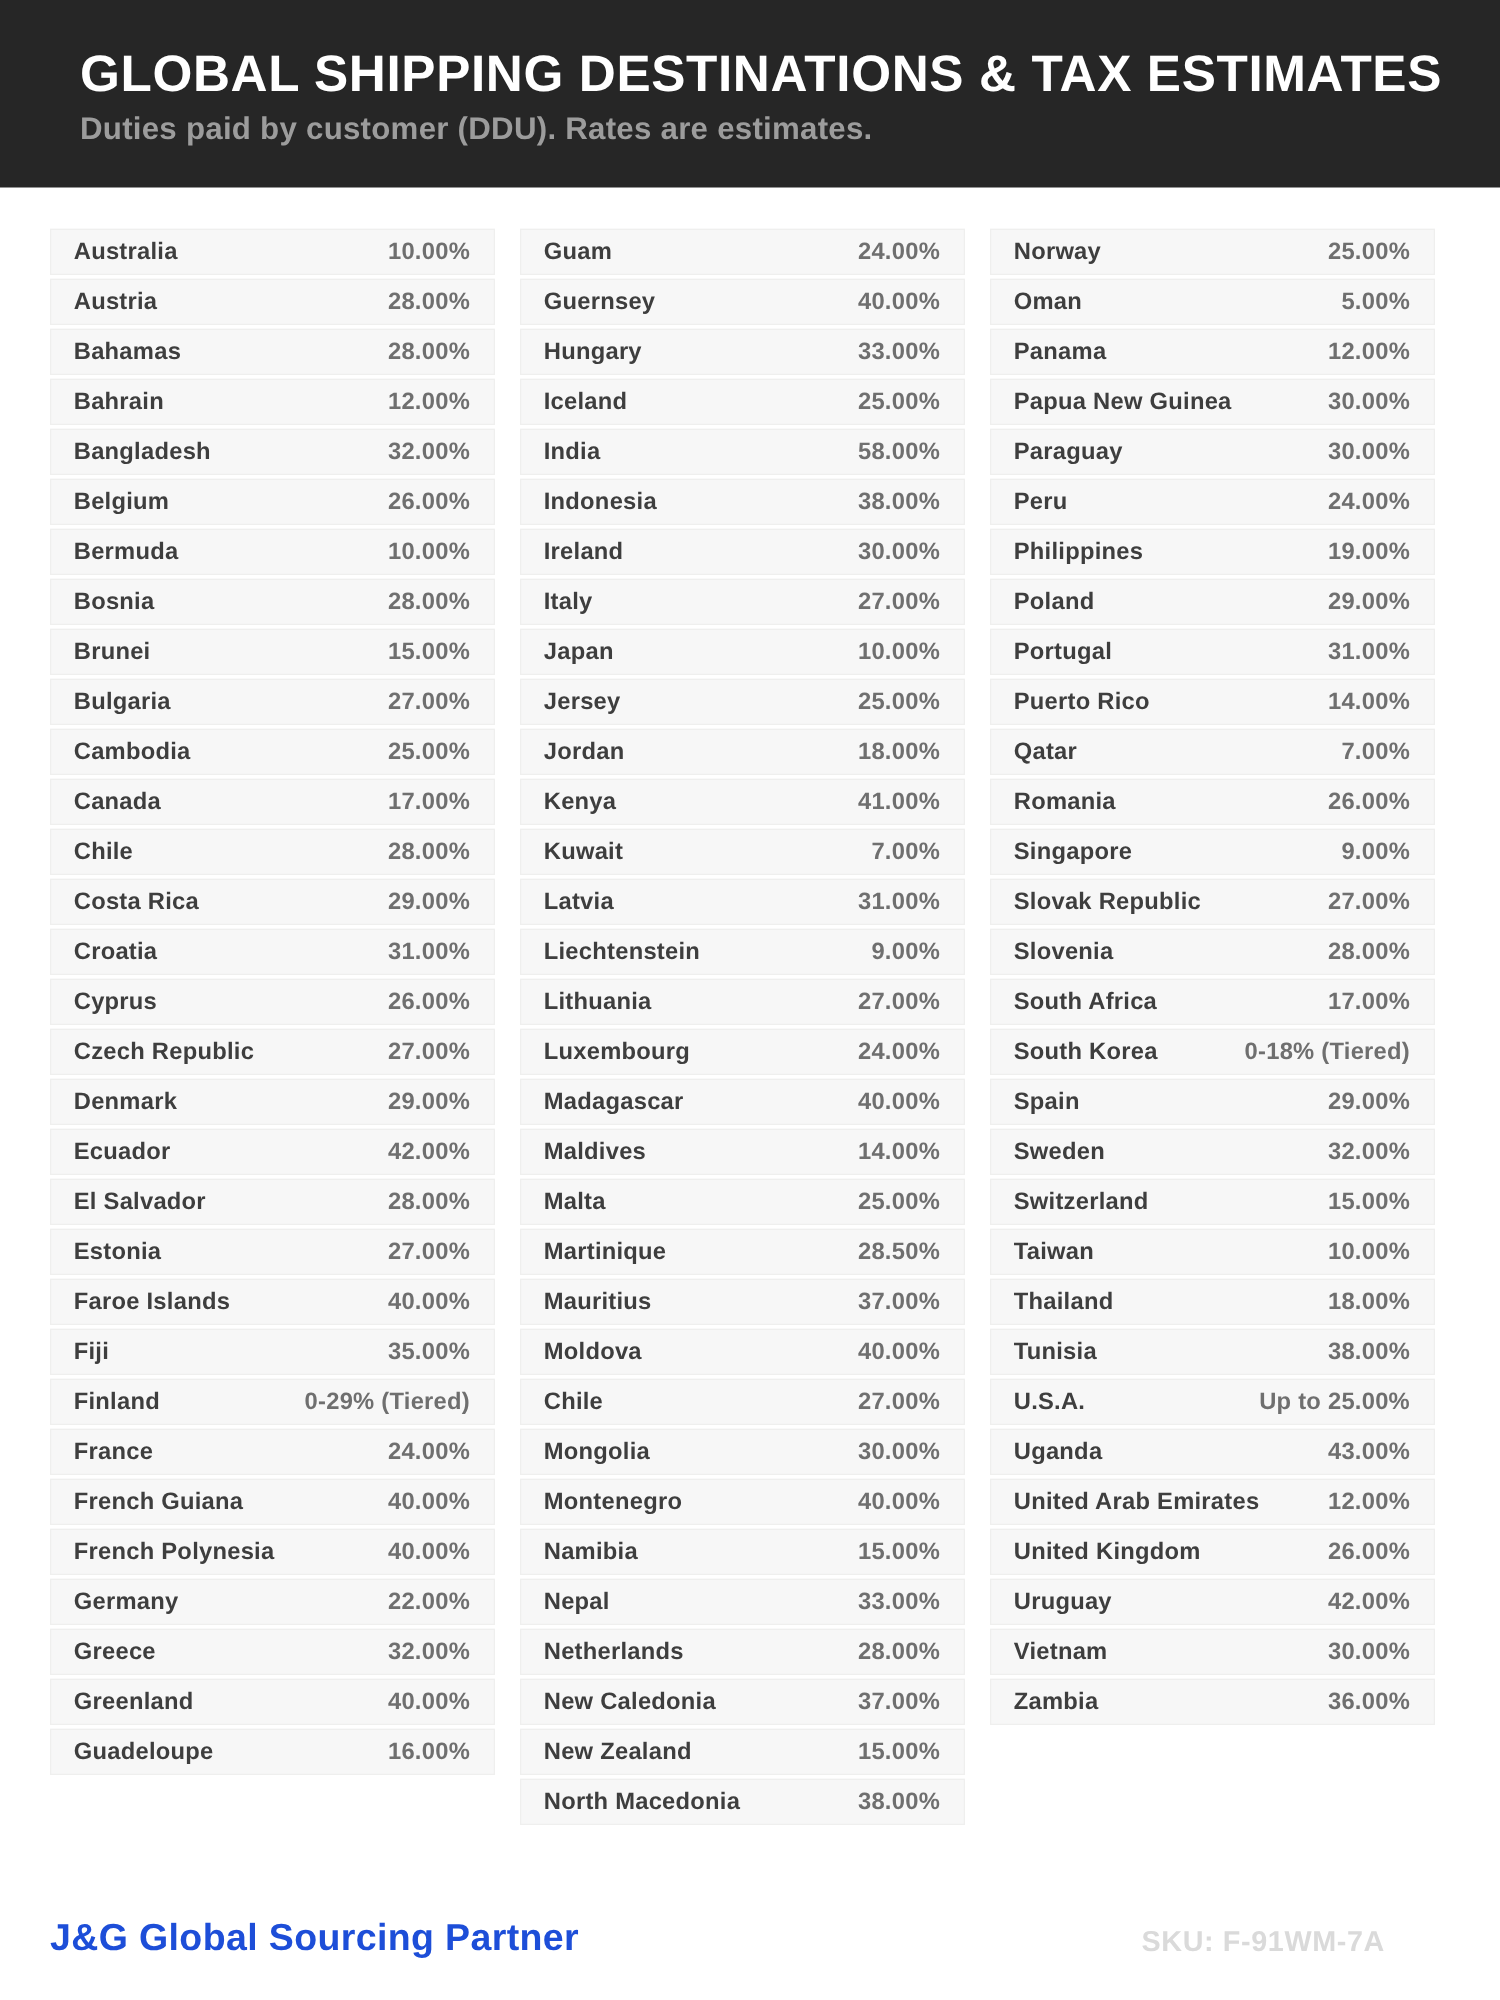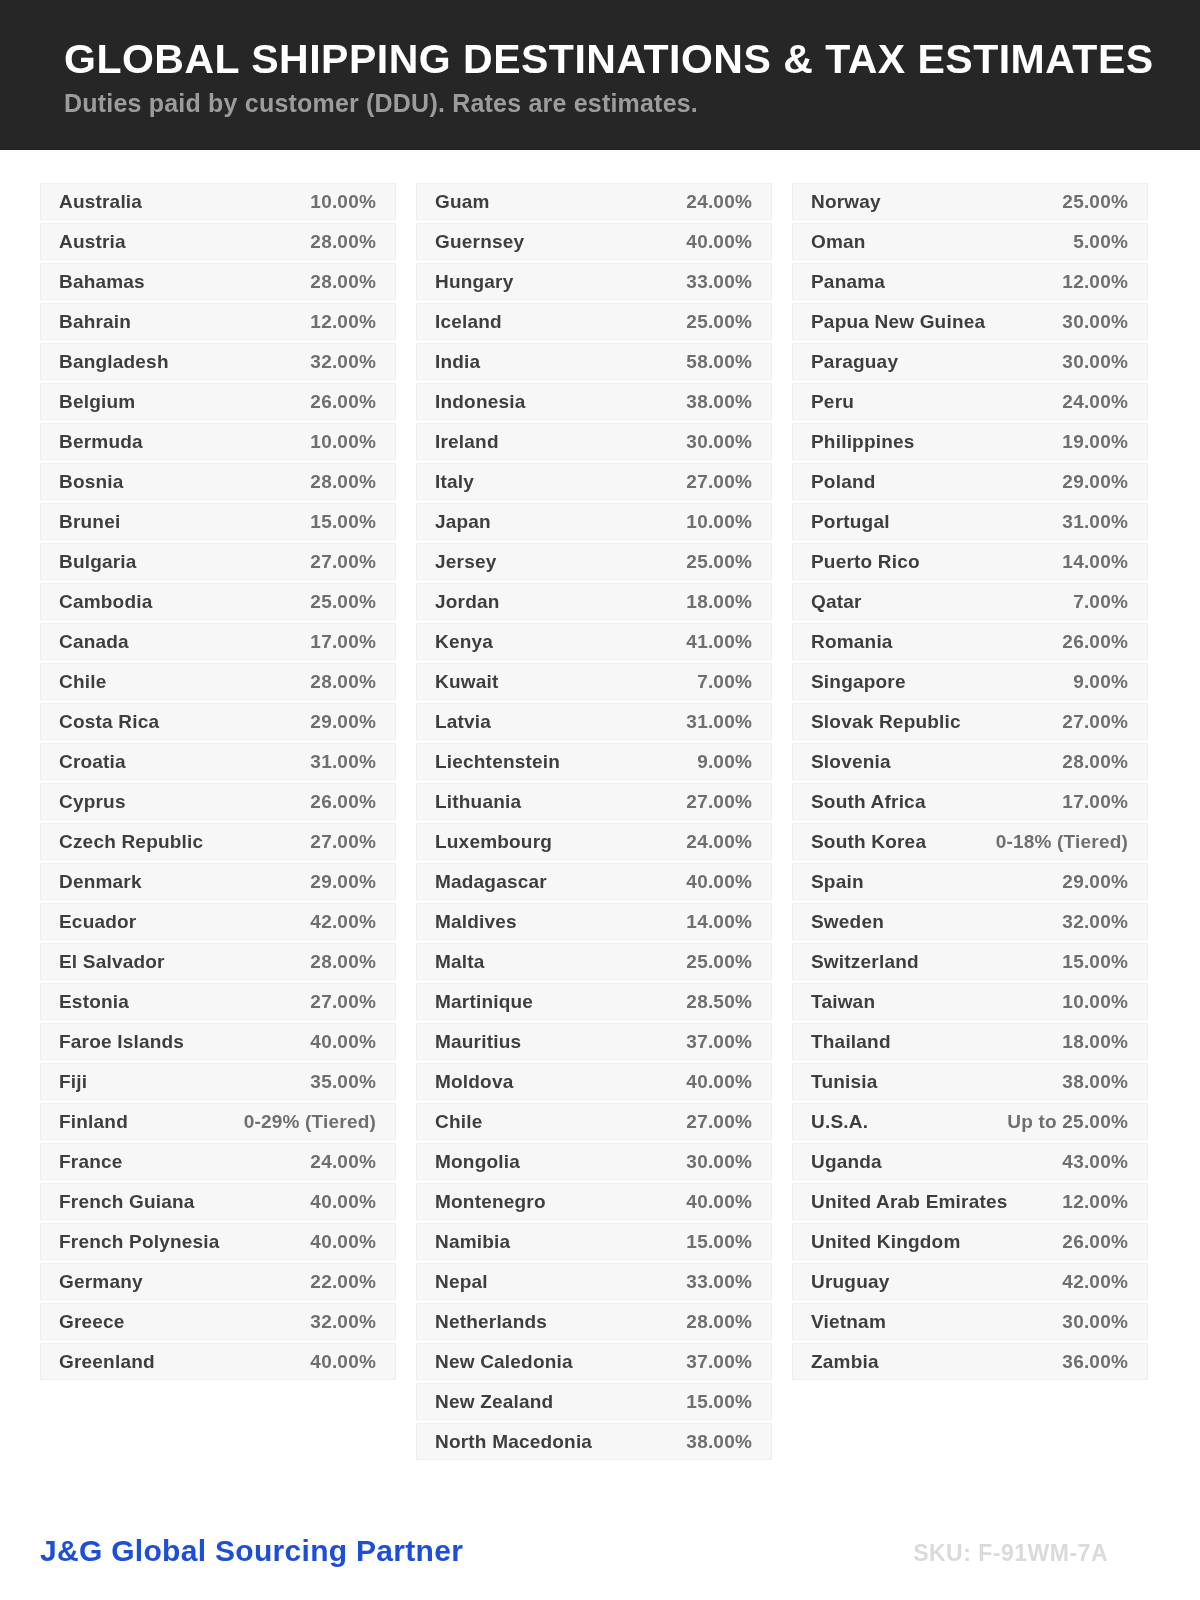--- a/index.html
+++ b/index.html
@@ -215,20 +215,24 @@
           <span class="rate">22.00%</span>
         </div>
         <div class="row">
           <span class="country">Greece</span>
           <span class="rate">32.00%</span>
         </div>
         <div class="row">
           <span class="country">Greenland</span>
           <span class="rate">40.00%</span>
         </div>
+        <div class="row">
+          <span class="country">Guadeloupe</span>
+          <span class="rate">16.00%</span>
+        </div>
       </div>
     <div class="col" id="col-1">
         <div class="row">
           <span class="country">Guam</span>
           <span class="rate">24.00%</span>
         </div>
         <div class="row">
           <span class="country">Guernsey</span>
           <span class="rate">40.00%</span>
         </div>

